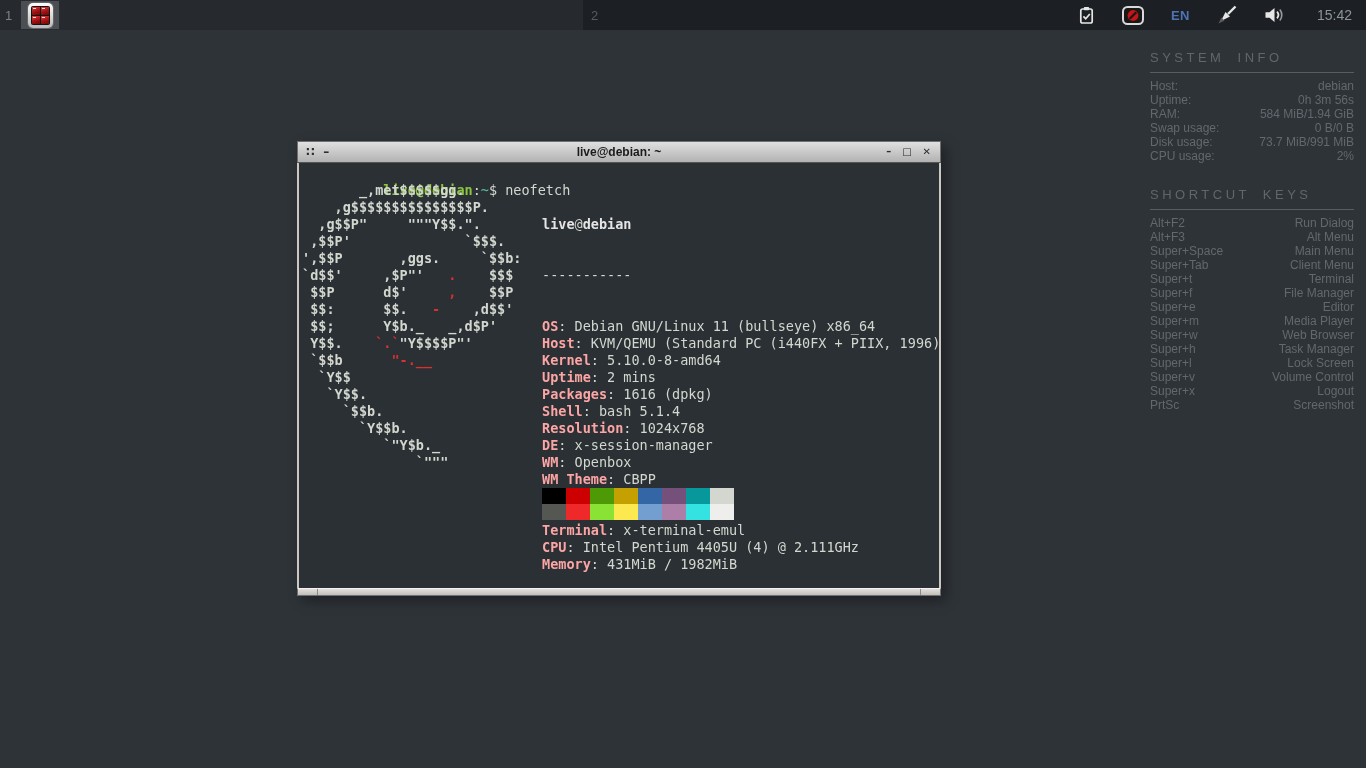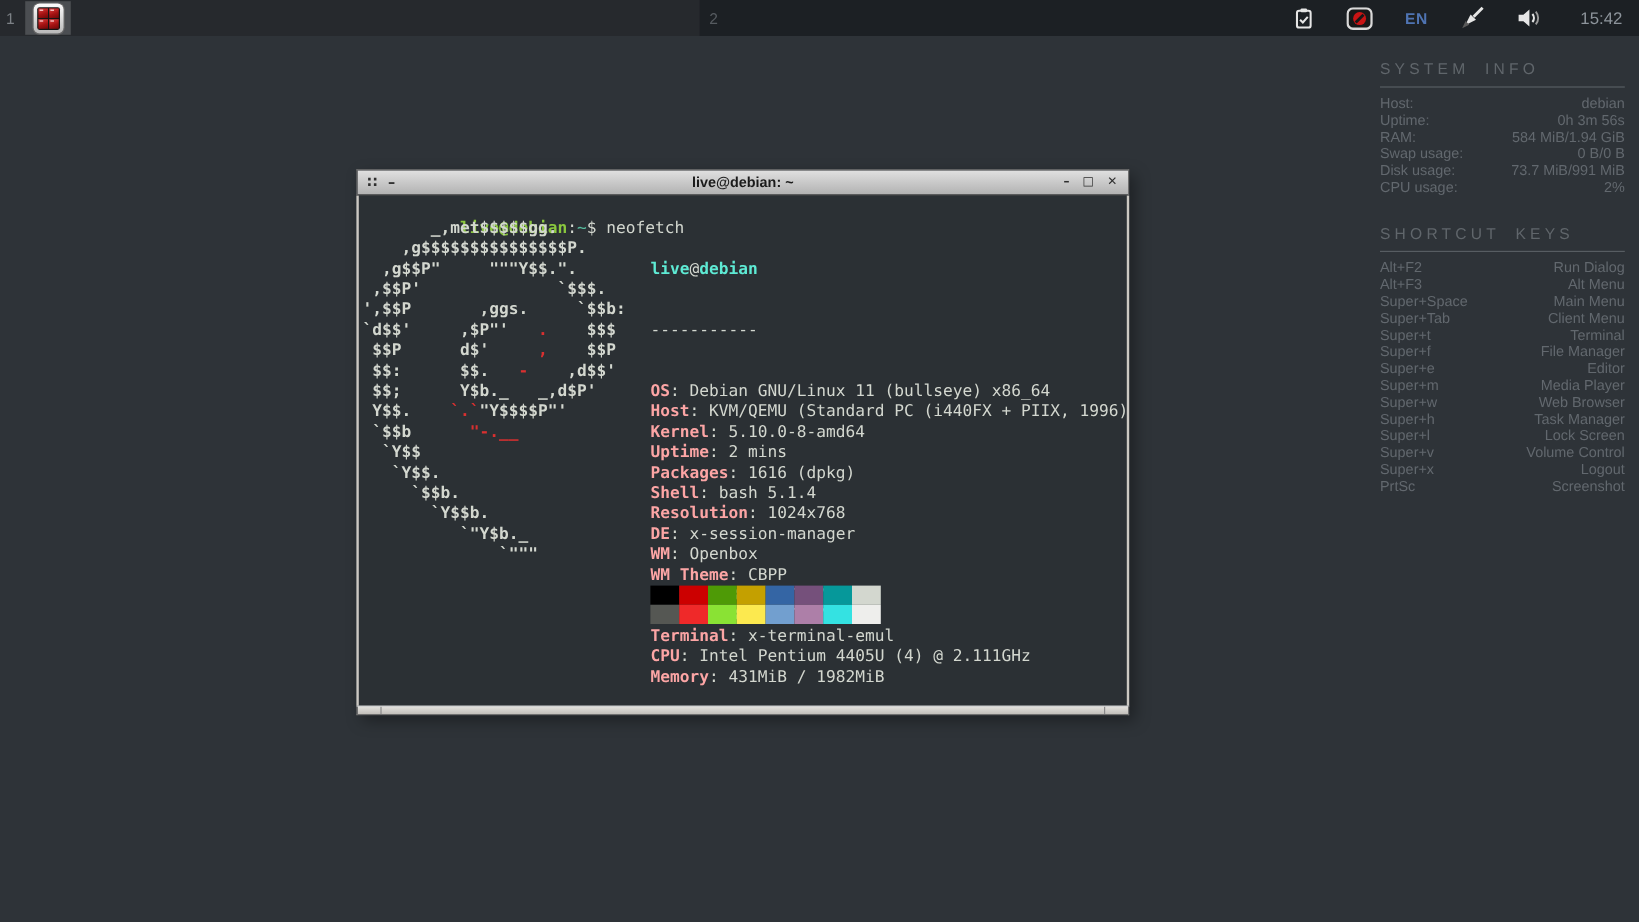--- a/index.html
+++ b/index.html
@@ -50,21 +50,21 @@
   .p-colon { color:#d3d7cf; }
   .p-path { color:#57bd9e; }
   .p-symbol { color:#d3d7cf; }
   .p-cmd { margin-left:1ch; color:#d3d7cf; }
   #ascii-art { position:absolute; left:3px; top:19px; font:inherit; line-height:17px; white-space:pre; font-weight:bold; }
   .seg-w { color:#d3d7cf; }
   .seg-r { color:#d93030; }
   #nf-info { position:absolute; left:243px; top:19px; white-space:pre; }
   .nf-row { height:17px; }
   .nf-label { color:#fca5a5; font-weight:bold; }
-  .nf-title-user, .nf-title-host { color:#5eead4; font-weight:bold; }
+  .nf-title-user, .nf-title-host { color:#e5e5e5; font-weight:bold; }
   .nf-title-at { color:#d3d7cf; }
   #palette { position:absolute; left:243px; top:325px; }
   .pal-row { display:flex; height:16px; }
   .pal-row i { width:24px; height:16px; display:block; }
 
   svg { display:block; }
 </style>
 </head>
 <body>
 

